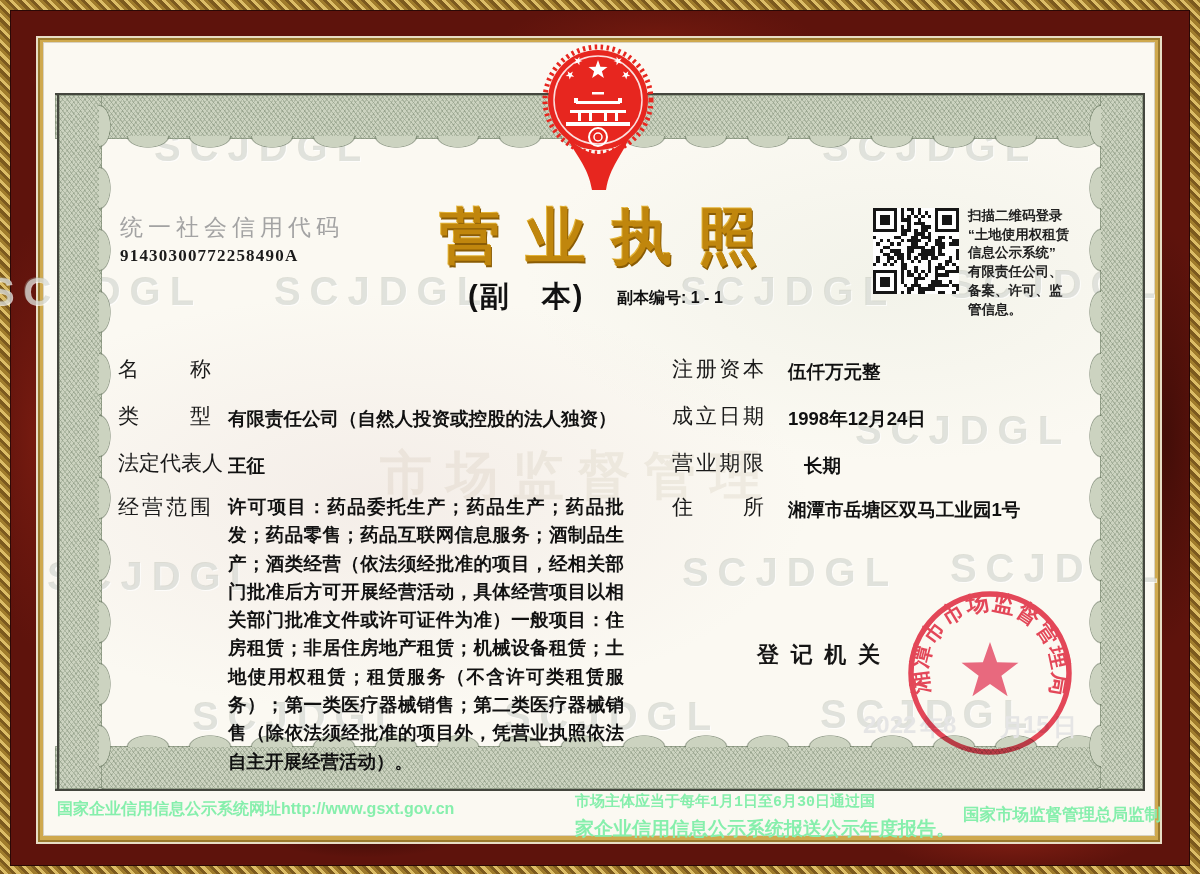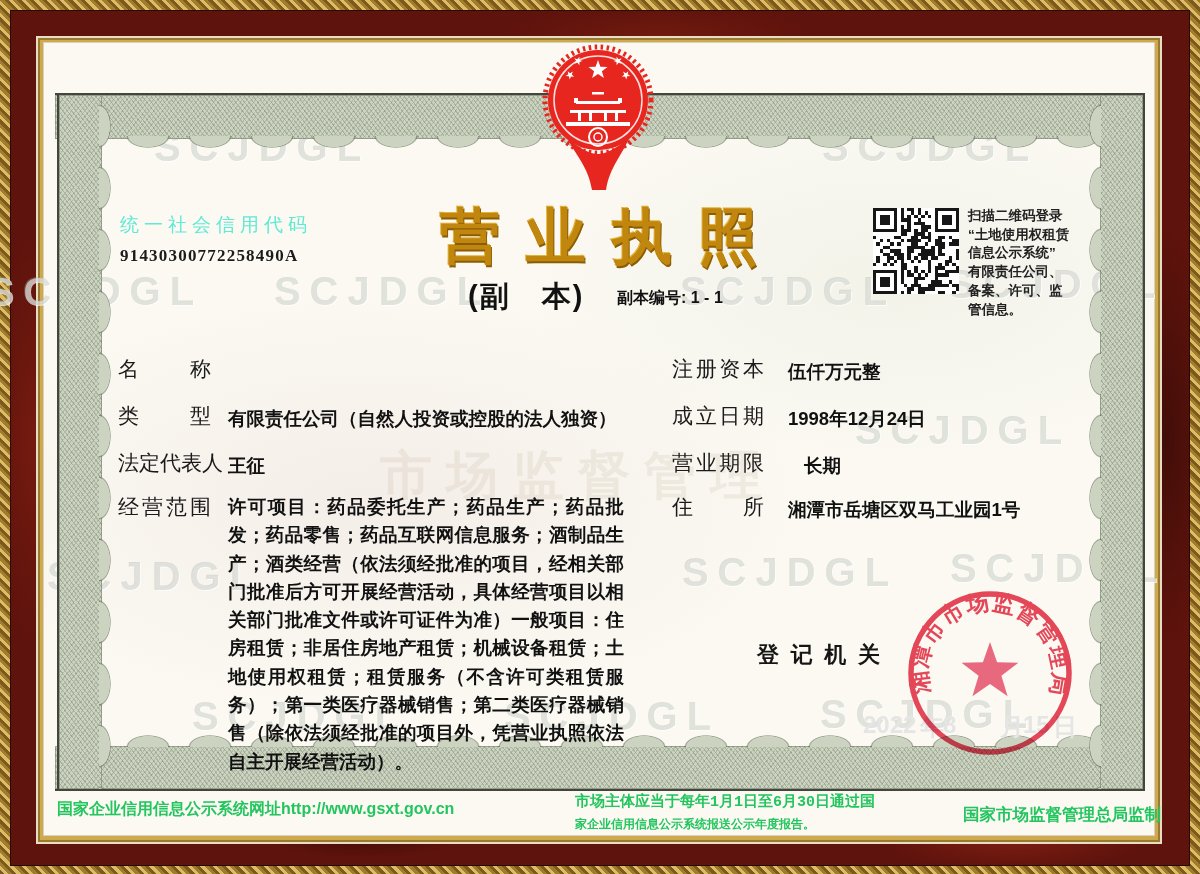--- a/index.html
+++ b/index.html
@@ -51,22 +51,22 @@
 
   
   .wm{position:absolute;transform:translate(-50%,-50%);
       font-size:40px;font-weight:bold;letter-spacing:9px;
       color:rgba(168,174,160,.34);text-shadow:1px 1px 0 rgba(255,255,255,.7);
       white-space:nowrap;}
   .wm-cn{position:absolute;transform:translate(-50%,-50%);
       font-size:52px;font-weight:bold;letter-spacing:14px;color:rgba(150,130,90,.10);white-space:nowrap;margin-top:42px;}
 
   
-  .credit-label{position:absolute;left:120px;top:212px;font-size:19px;letter-spacing:5px;
-      font-family:"Liberation Serif","DejaVu Serif",serif;color:#5eead4;}
+  .credit-label{position:absolute;left:120px;top:212px;font-size:23px;letter-spacing:5px;
+      font-family:"Liberation Serif","DejaVu Serif",serif;color:#a3a3a3;}
   .credit-code{position:absolute;left:120px;top:246px;font-size:17px;letter-spacing:1.2px;font-weight:bold;
       font-family:"Liberation Serif","DejaVu Serif",serif;color:#1b1b1b;}
   .title{position:absolute;left:440px;top:197px;width:318px;display:flex;justify-content:space-between;
       font-size:60px;font-weight:bold;color:#c0860d;
       text-shadow:1px 2px 0 #8a5c05,-1px -1px 0 #e3b337;}
   .subtitle{position:absolute;left:468px;top:277px;font-size:29px;font-weight:bold;color:#111;letter-spacing:2px;}
   .copy-number{position:absolute;left:617px;top:288px;font-size:16px;font-weight:bold;color:#111;}
 
   .qr-box{position:absolute;left:873px;top:208px;width:86px;height:86px;}
   .qr-box svg{width:100%;height:100%;}
@@ -80,24 +80,24 @@
   .fvalue{position:absolute;font-size:18.5px;font-weight:bold;color:#111;line-height:28.3px;}
   .scope{width:396px;text-align:justify;word-break:break-all;}
 
   
   .reg-label{position:absolute;left:757px;top:640px;width:123px;display:flex;justify-content:space-between;
       font-size:22px;font-weight:bold;color:#151515;}
   .date-part{position:absolute;top:711px;font-size:24px;font-weight:bold;color:#e5e5e5;}
   .stamp{position:absolute;left:900px;top:583px;width:180px;height:180px;opacity:.9;mix-blend-mode:multiply;}
 
   
-  .foot{position:absolute;font-weight:bold;color:#22c55e;}
+  .foot{position:absolute;font-weight:bold;color:#86efac;}
   .foot-left{left:57px;top:799px;font-size:16px;}
   .foot-mid1{left:575px;top:792px;font-size:15px;font-family:Liberation Mono, monospace;}
-  .foot-mid2{left:575px;top:816px;font-size:12px;}
+  .foot-mid2{left:575px;top:816px;font-size:19px;}
   .foot-right{left:963px;top:804px;font-size:16.5px;}
 
   .emblem{position:absolute;left:540px;top:40px;width:116px;height:150px;}
 </style>
 </head>
 <body>
 
 <div class="stage">
 
   <div class="rope"></div>

